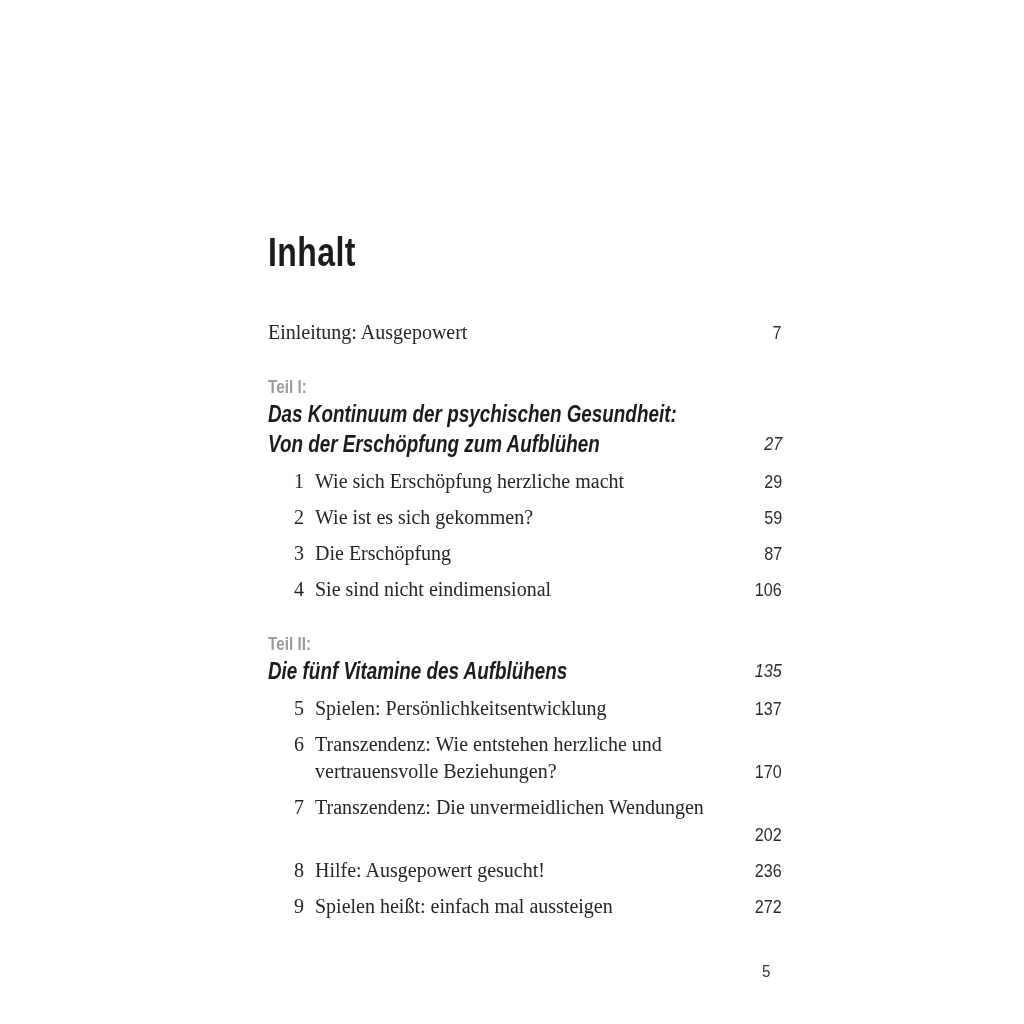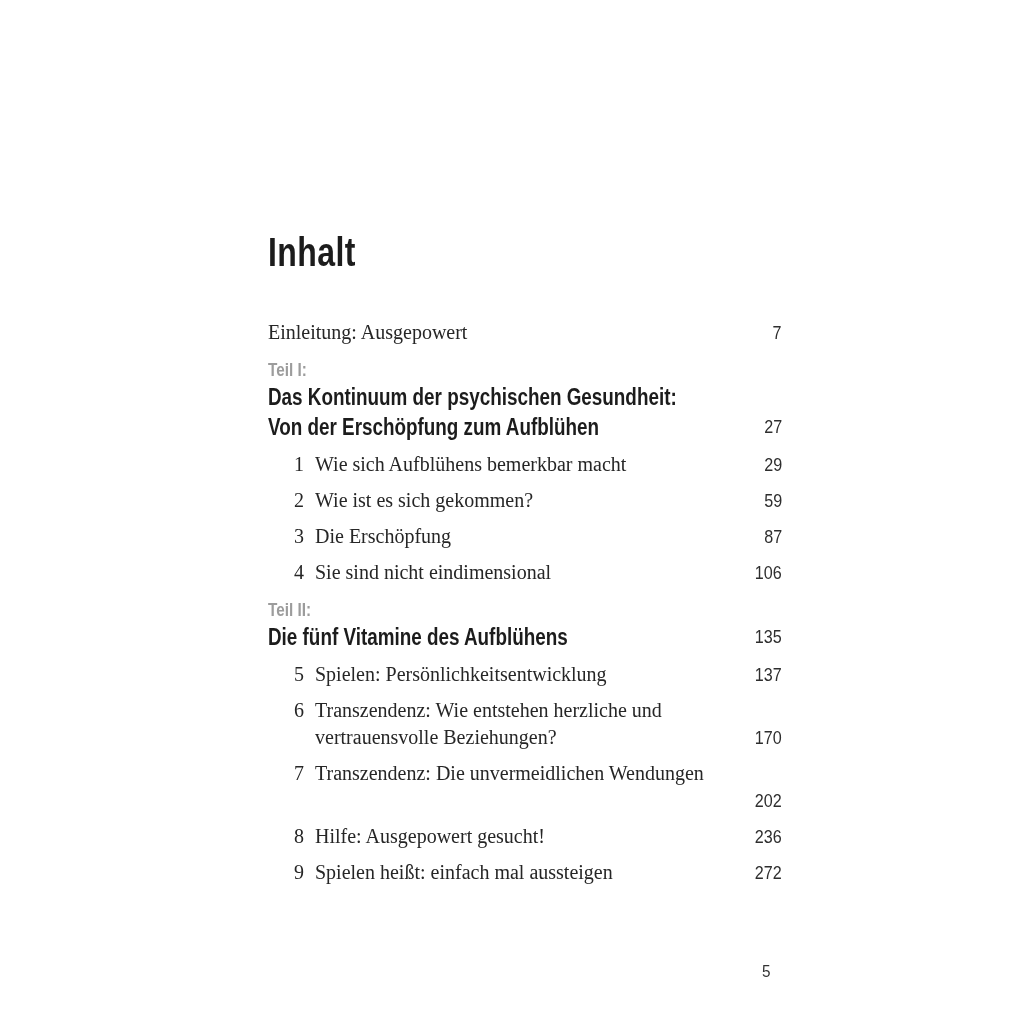--- a/index.html
+++ b/index.html
@@ -38,32 +38,32 @@
   .pagenum {
     margin-left: auto;
     font-family: "Liberation Sans", sans-serif;
     font-weight: 400;
     font-size: 19px;
     color: #2e2e2e;
     transform: scaleX(0.85);
     transform-origin: 100% 50%;
     flex: 0 0 auto;
   }
-  .part { margin-top: 12px; }
+  .part { margin-top: 29px; }
   .part-label {
     font-family: "Liberation Sans", sans-serif;
     font-weight: 700;
     font-size: 18px;
     line-height: 24px;
     color: #9c9c9c;
     transform: scaleX(0.85);
     transform-origin: 0 50%;
     white-space: nowrap;
   }
-  .part-title-row { line-height: 30px; }
+  .part-title-row { line-height: 30px; font-style: italic; }
   .part-title {
     font-family: "Liberation Sans", sans-serif;
     font-weight: 700;
     font-size: 23px;
     color: #1c1c1c;
     transform: scaleX(0.82);
     transform-origin: 0 50%;
     white-space: nowrap;
     flex: 0 1 auto;
   }
@@ -107,21 +107,21 @@
         <span class="part-title">Das Kontinuum der psychischen Gesundheit:</span>
       </div>
       <div class="row part-title-row">
         <span class="part-title">Von der Erschöpfung zum Aufblühen</span>
         <span class="pagenum">27</span>
       </div>
 
       <div class="chapter serif">
         <div class="row ch-row">
           <span class="ch-num">1</span>
-          <span class="ch-title">Wie sich Aufblühens bemerkbar macht</span>
+          <span class="ch-title">Wie sich Erschöpfung herzliche macht</span>
           <span class="pagenum">29</span>
         </div>
       </div>
 
       <div class="chapter serif">
         <div class="row ch-row">
           <span class="ch-num">2</span>
           <span class="ch-title">Wie ist es sich gekommen?</span>
           <span class="pagenum">59</span>
         </div>

